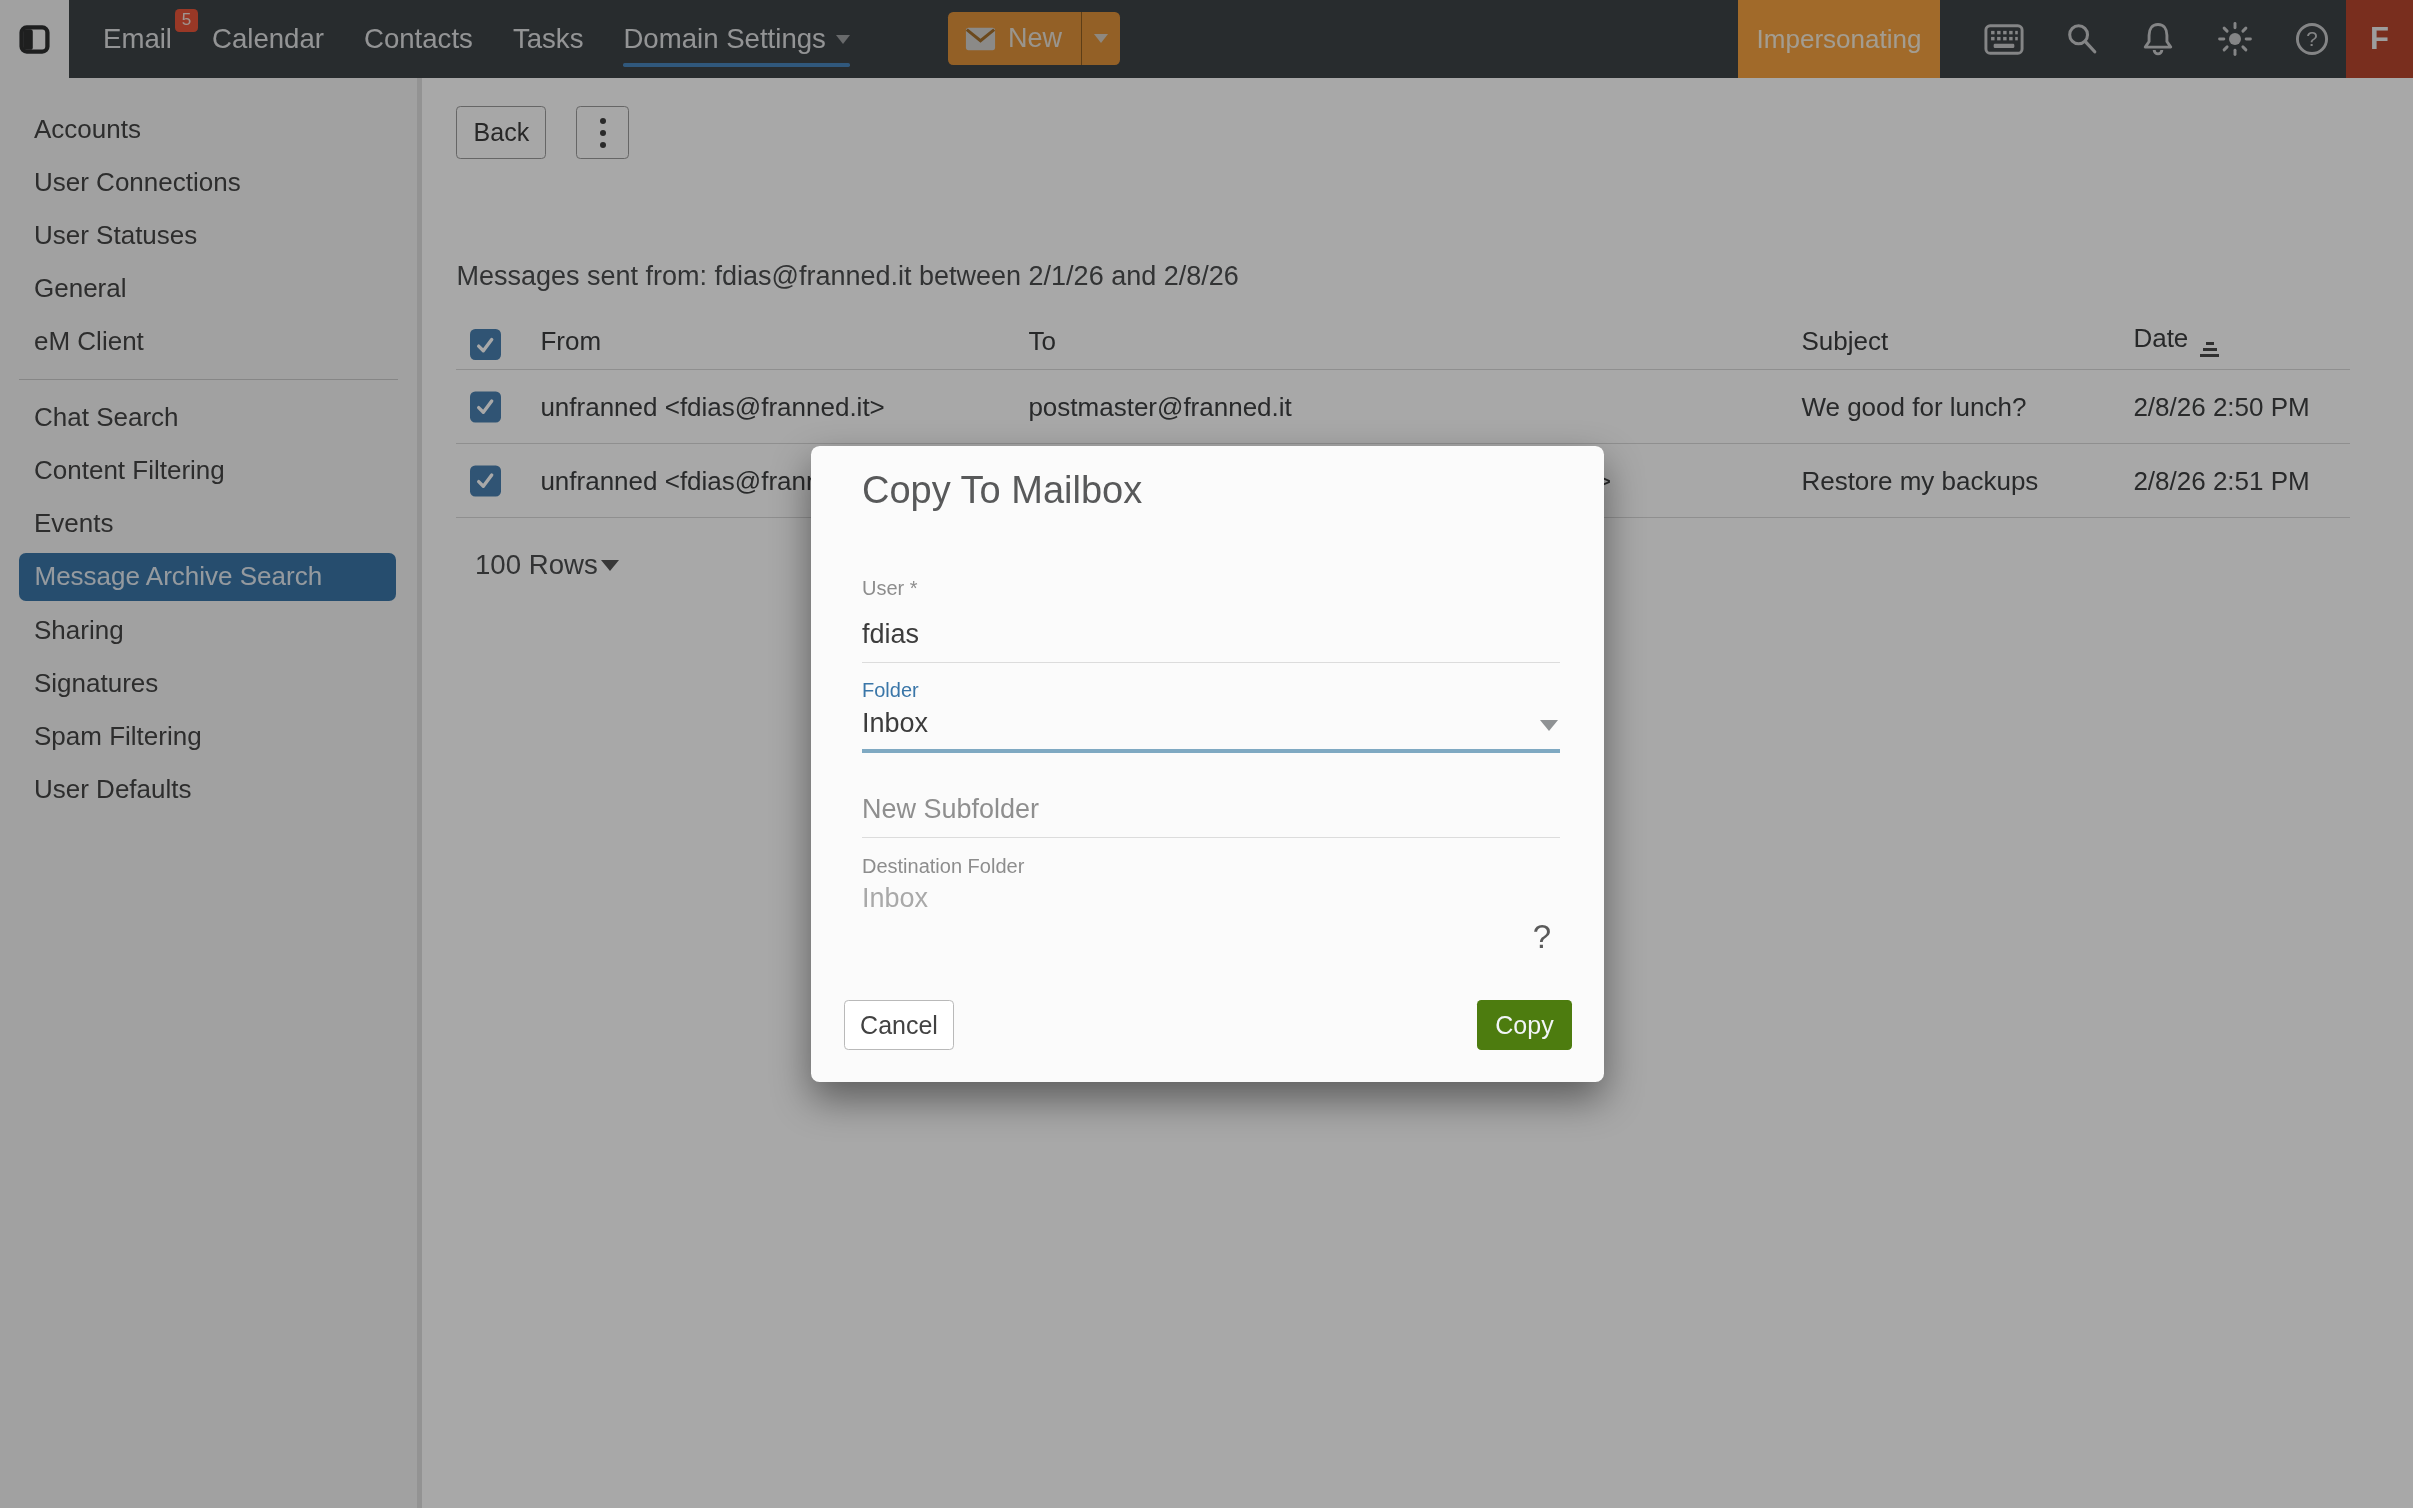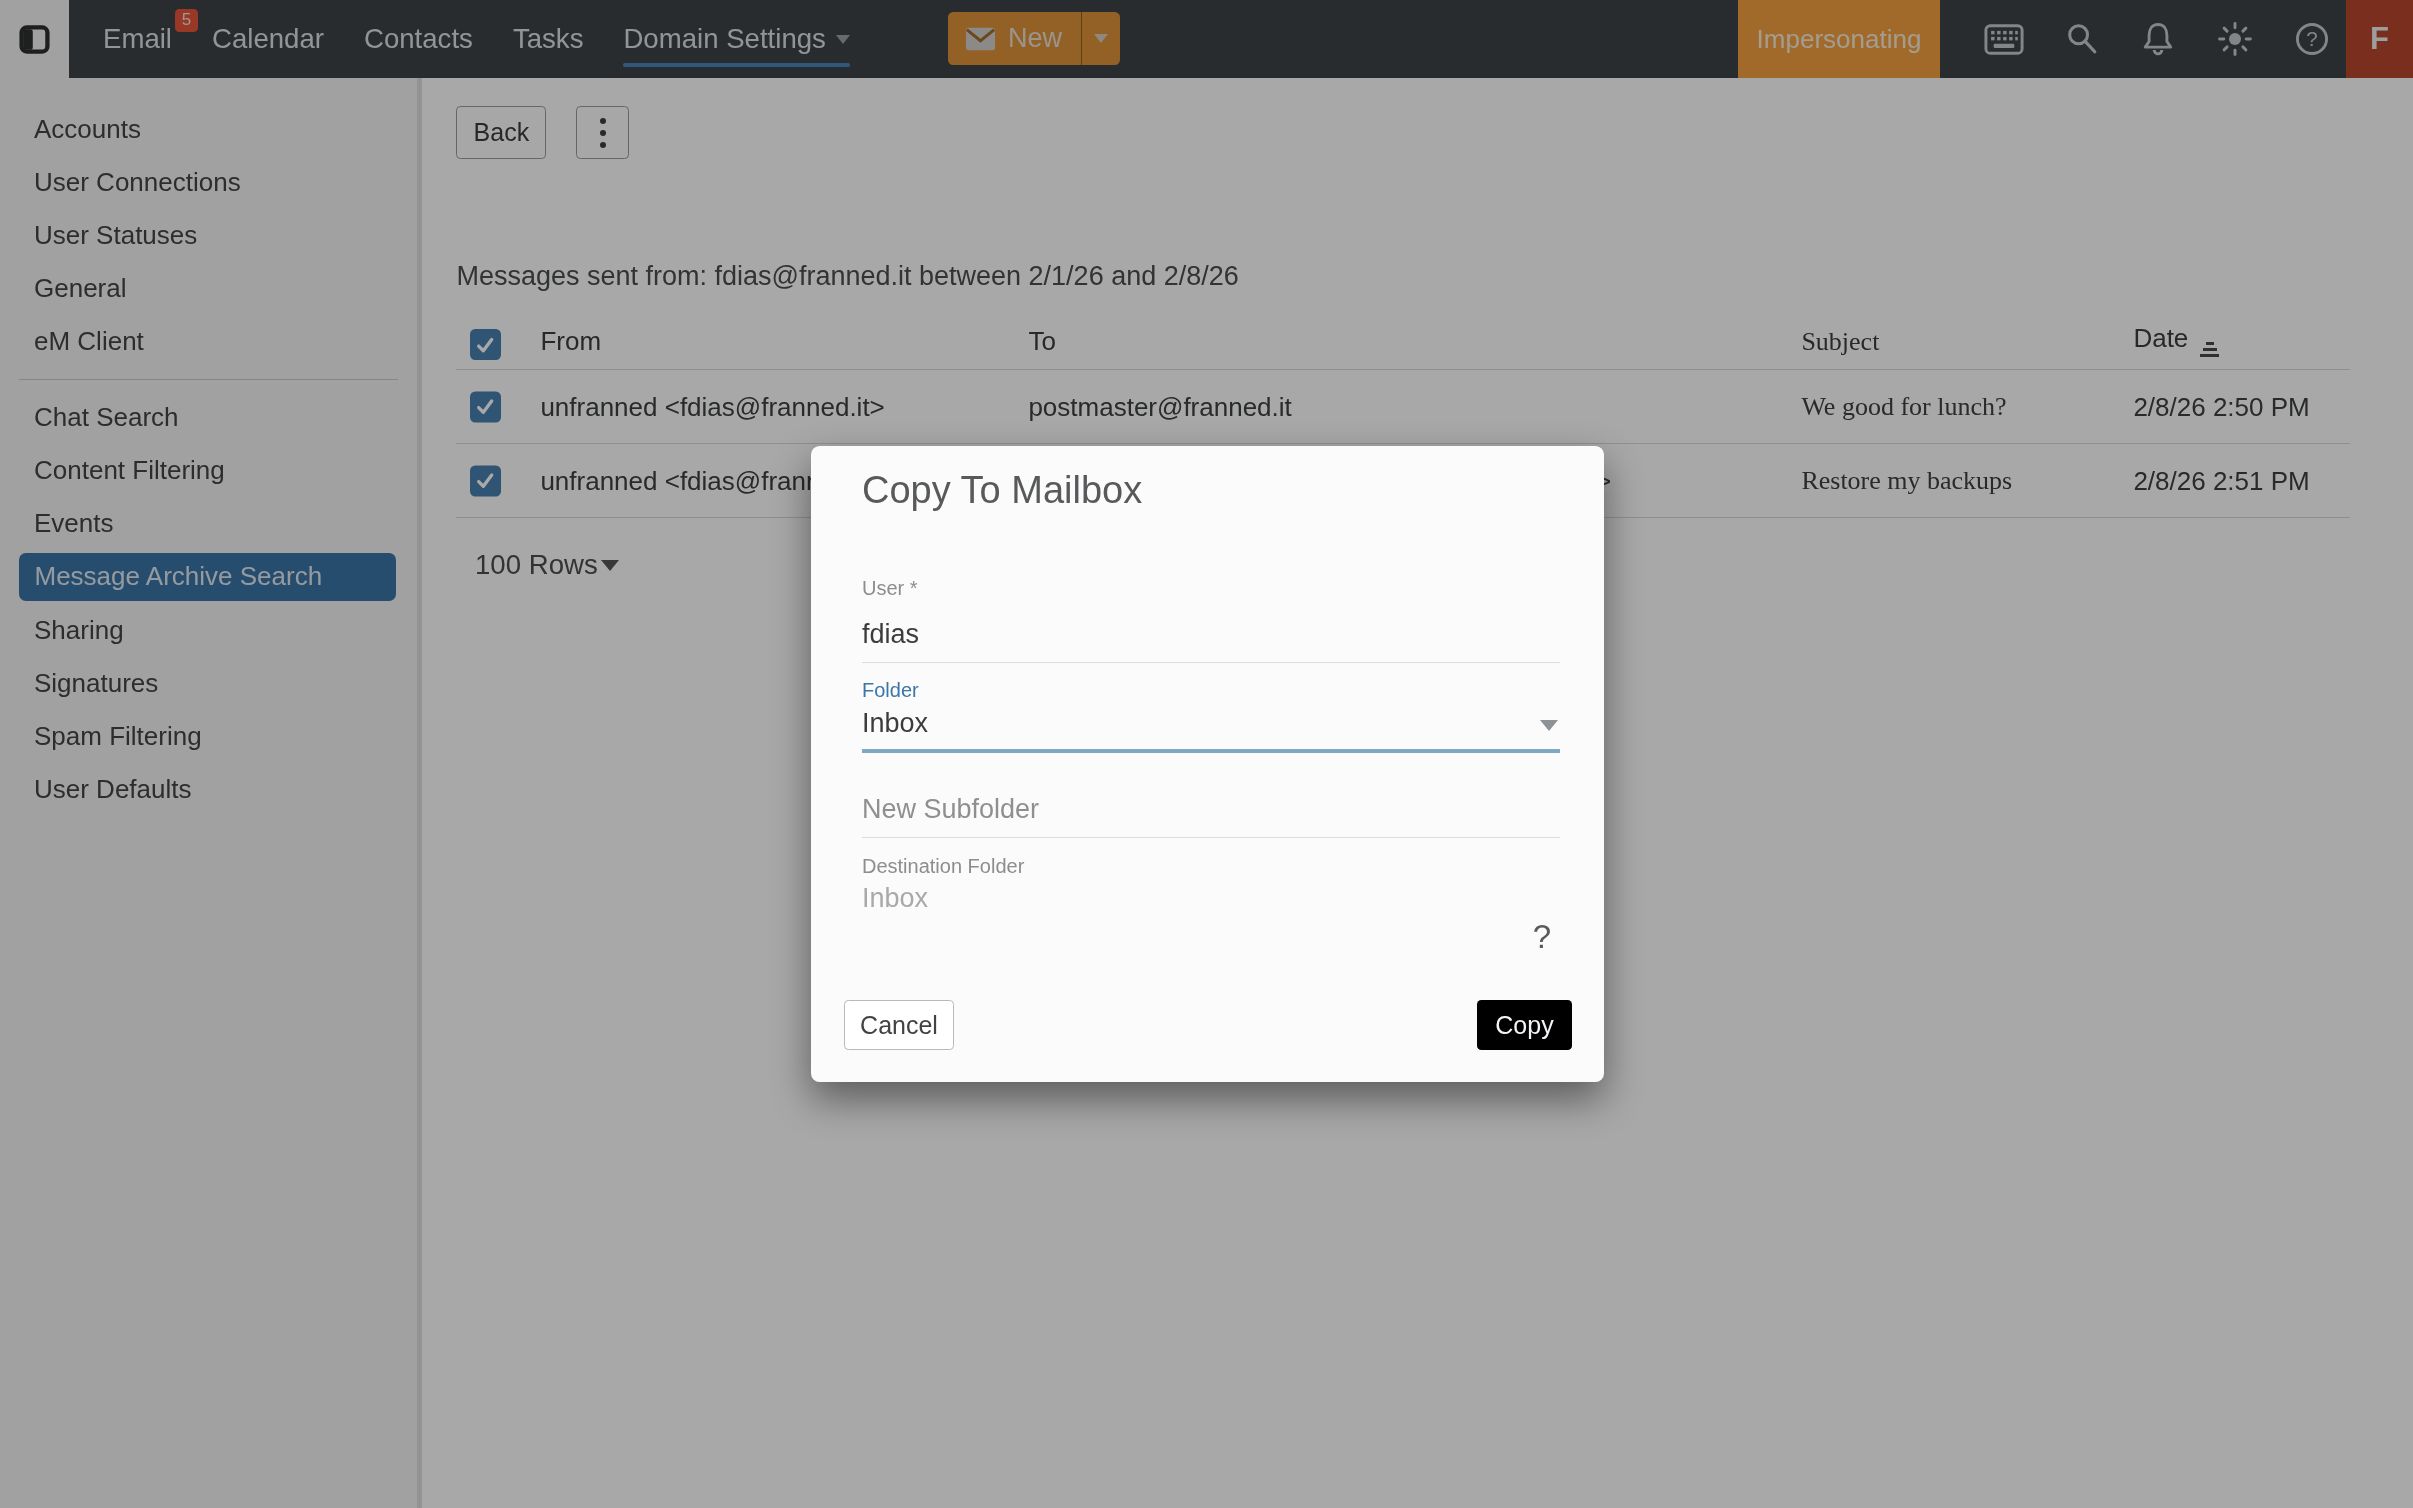--- a/index.html
+++ b/index.html
@@ -41,21 +41,21 @@
               background:#fdfdfd; color:#3c3c3c; font-size:25px; display:flex; align-items:center; justify-content:center; cursor:pointer; }
   .kebab-btn { position:absolute; left:148px; top:28.4px; width:53px; height:53px; border:1.7px solid #9c9c9c; border-radius:4.3px;
                background:#fdfdfd; display:flex; flex-direction:column; align-items:center; justify-content:center; gap:6px; cursor:pointer; }
   .kebab-btn i { width:6px; height:6px; border-radius:50%; background:#3f3f3f; }
   .summary { position:absolute; left:28.4px; top:183px; font-size:27px; color:#4c4e4f; }
 
   .results { position:absolute; left:28.4px; top:156px; width:1894px; }
   .thead { position:relative; height:136px; border-bottom:1.7px solid #d9d9d9; }
   .trow  { position:relative; height:74px; border-bottom:1.7px solid #d9d9d9; cursor:pointer; }
   .cell { position:absolute; top:50%; transform:translateY(-50%); font-size:26px; color:#3f4142; white-space:nowrap; }
-  .c-check { left:13.8px; } .c-from { left:84px; } .c-to { left:572px; } .c-subject { left:1345px;font-family:Liberation Serif, serif; } .c-date { left:1677px; }
+  .c-check { left:13.8px; } .c-from { left:84px; } .c-to { left:572px; } .c-subject { left:1345px; } .c-date { left:1677px; }
   .thead .cell { color:#3c3e3f; }
   .thead .c-check, .thead .c-from, .thead .c-to, .thead .c-subject, .thead .c-date { top:auto; bottom:12px; transform:none; }
   .thead .c-check { bottom:8.6px; }
   .checkbox { width:31px; height:31px; border-radius:5.2px; background:#4a80b0; display:flex; align-items:center; justify-content:center; cursor:pointer; }
   .sort-icon { display:inline-flex; flex-direction:column; align-items:center; gap:2.6px; margin-left:12px; vertical-align:1.7px; }
   .sort-icon i { height:3.4px; background:#4a4a4a; display:block; }
   .sort-icon i:nth-child(1){ width:7.8px; } .sort-icon i:nth-child(2){ width:13.8px; } .sort-icon i:nth-child(3){ width:19px; }
 
   .rows-select { position:absolute; left:47px; top:471px; display:flex; align-items:center; gap:3px; cursor:pointer; }
   .rows-select span { font-size:27.6px; color:#4c4e4f; }
@@ -72,21 +72,21 @@
   .f-label.blue { color:#3a76a8; }
   .f-value { font-size:27px; color:#3c3c3c; }
   .f-input { width:698px; background:transparent; border:none; outline:none; font-family:"Liberation Sans",sans-serif;
              font-size:27px; color:#3c3c3c; border-bottom:1.7px solid #dcdcdc; padding:0 0 12px 0; }
   .f-input::placeholder { color:#8f8f8f; opacity:1; }
   .select-box { width:698px; border-bottom:4.3px solid #7fa9c2; padding-bottom:10.3px; position:relative; cursor:pointer; }
   .select-box .caret-down { position:absolute; right:1.7px; top:12px; border-top-color:#8f9294; border-left-width:9.5px; border-right-width:9.5px; border-top-width:11.2px; }
   .dest-value { font-size:27px; color:#a9a9a9; }
   .btn { position:absolute; height:50px; border-radius:4.3px; font-size:25px; display:flex; align-items:center; justify-content:center; cursor:pointer; }
   .btn-cancel { left:33px; bottom:32px; width:110px; background:#ffffff; border:1.7px solid #b9b9b9; color:#424242; }
-  .btn-copy { right:32px; bottom:32px; width:95px; background:#000000; border:none; color:#f2f5f8; }
+  .btn-copy { right:32px; bottom:32px; width:95px; background:#4d7c0f; border:none; color:#f2f5f8; }
 
   svg { display:block; }
 </style>
 </head>
 <body>
 
 <div id="stage">
 
   <div class="navbar">
     <div class="nav-corner">

